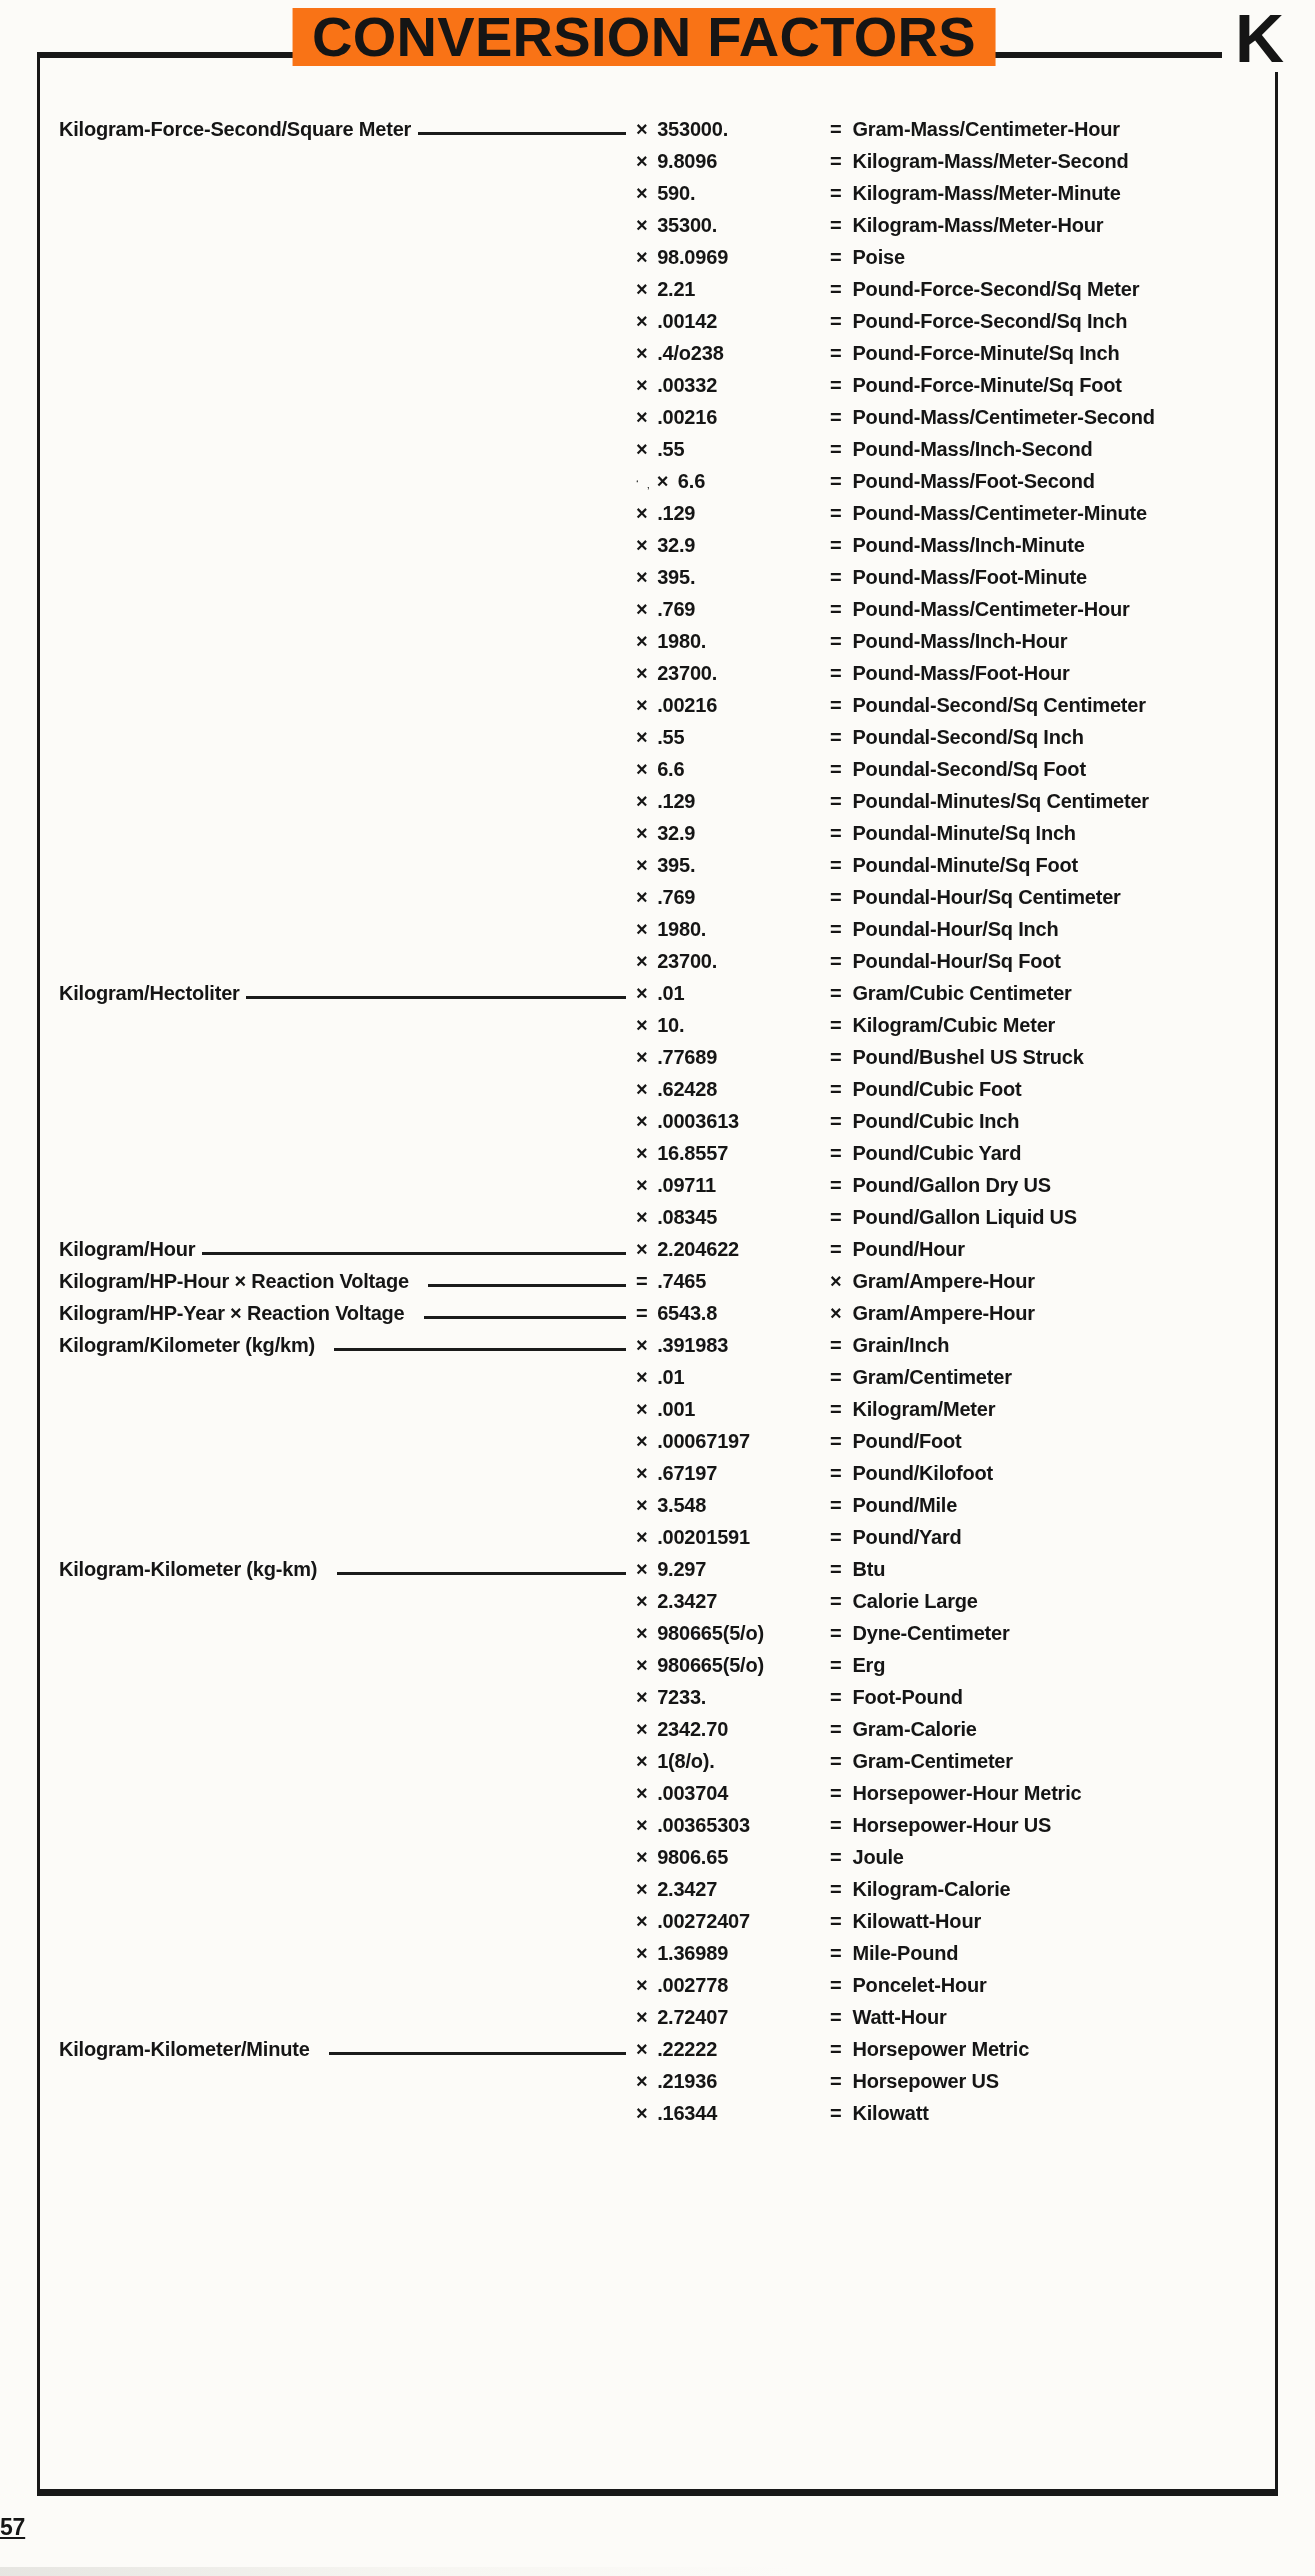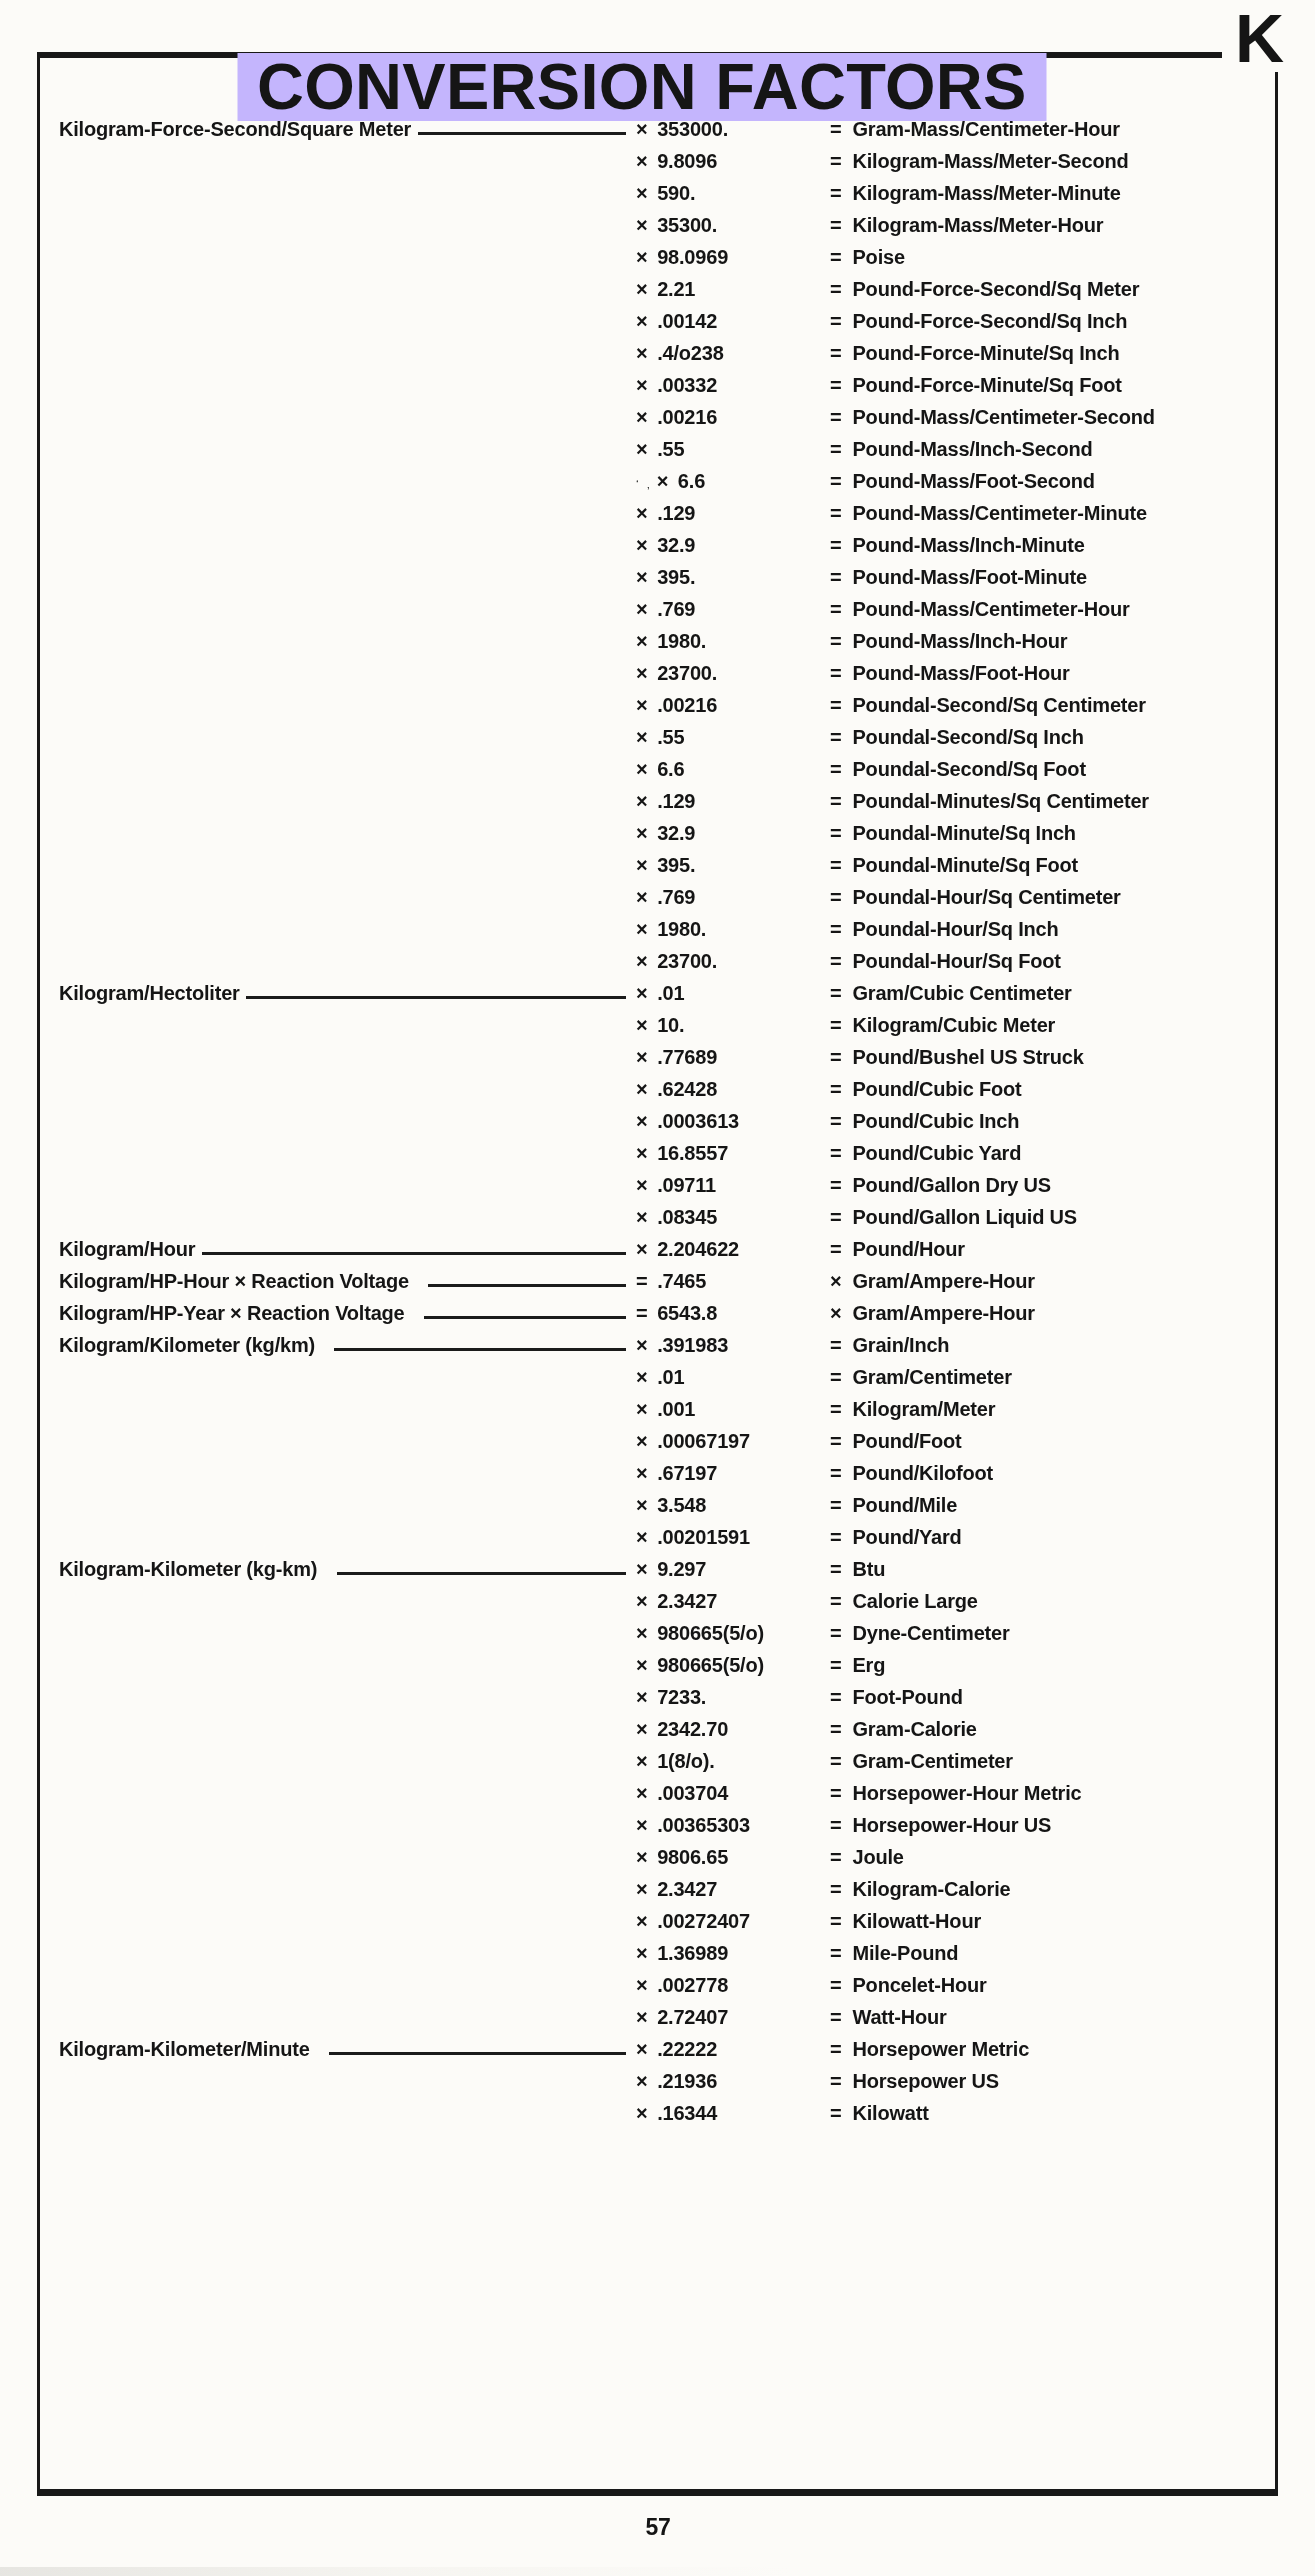--- a/index.html
+++ b/index.html
@@ -28,28 +28,27 @@
     border-left: 3.9px solid #181818;
     border-right: 3.9px solid #181818;
     border-bottom: 7px solid #181818;
   }
 
   .page-title {
     position: absolute;
     top: 7.7px;
     left: 50%;
     transform: translateX(-52%);
-    background: #c4b5fd;
+    background: #f97316;
     padding: 0 19.4px;
-    font-size: 65px;
+    font-size: 56px;
     font-weight: bold;
     letter-spacing: 0.3px;
     line-height: 1.05;
     white-space: nowrap;
-    margin-top: 45px;
   }
 
   .section-letter {
     position: absolute;
     top: 3.9px;
     right: 24.5px;
     background: #fcfbf8;
     padding: 0 7.7px 0 13px;
     font-size: 68px;
     font-weight: bold;
@@ -98,23 +97,23 @@
     font-weight: normal;
     margin-right: 4.5px;
     letter-spacing: 2.6px;
   }
 
   .page-number {
     position: absolute;
     top: 2514px;
     left: 0;
     width: 100%;
-    text-align: center;
     font-size: 23px;
     font-weight: bold;
+    text-decoration: underline;
   }
 
   
   .scan-edge {
     position: absolute;
     left: 0;
     bottom: 0;
     width: 100%;
     height: 9px;
     background: linear-gradient(to right, #d8d7d2, #f2f1ec 30%, #fcfbf8 60%);

